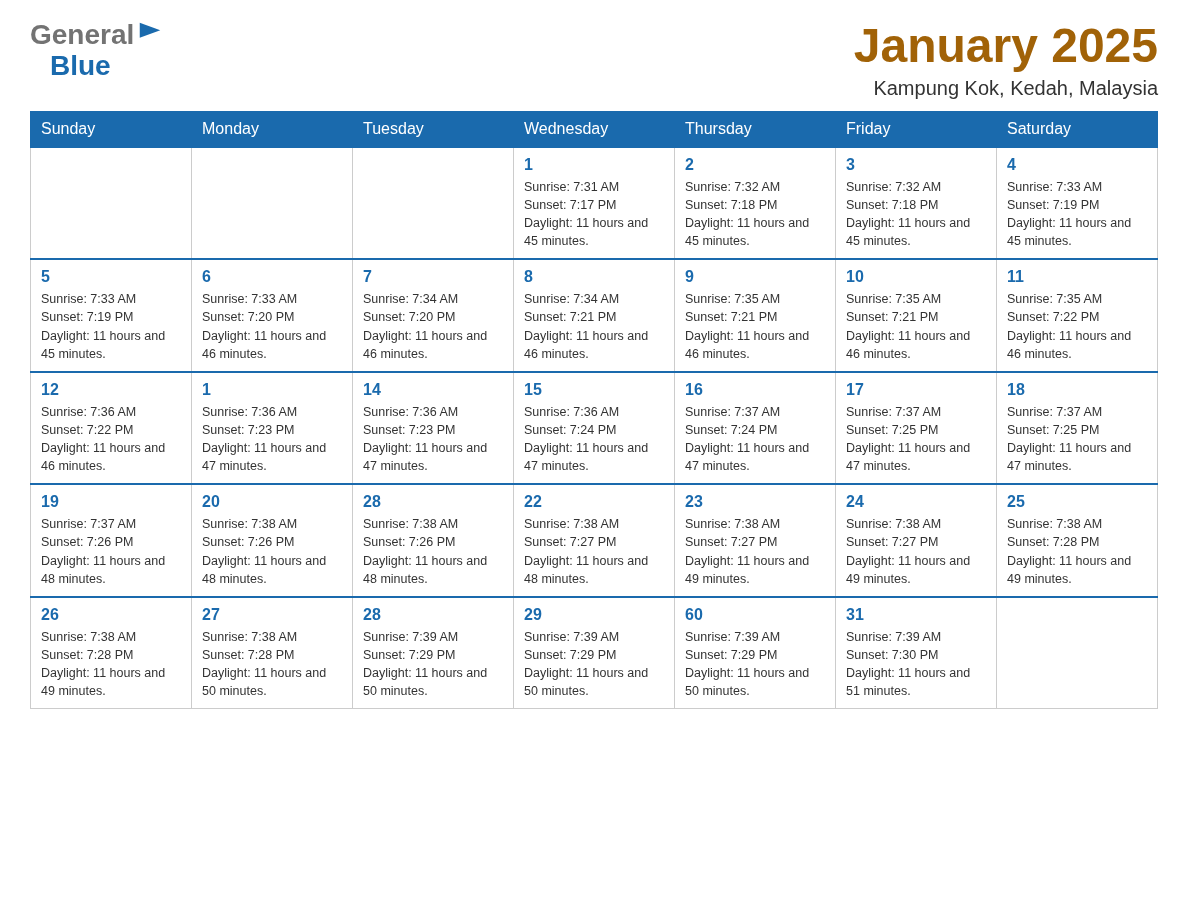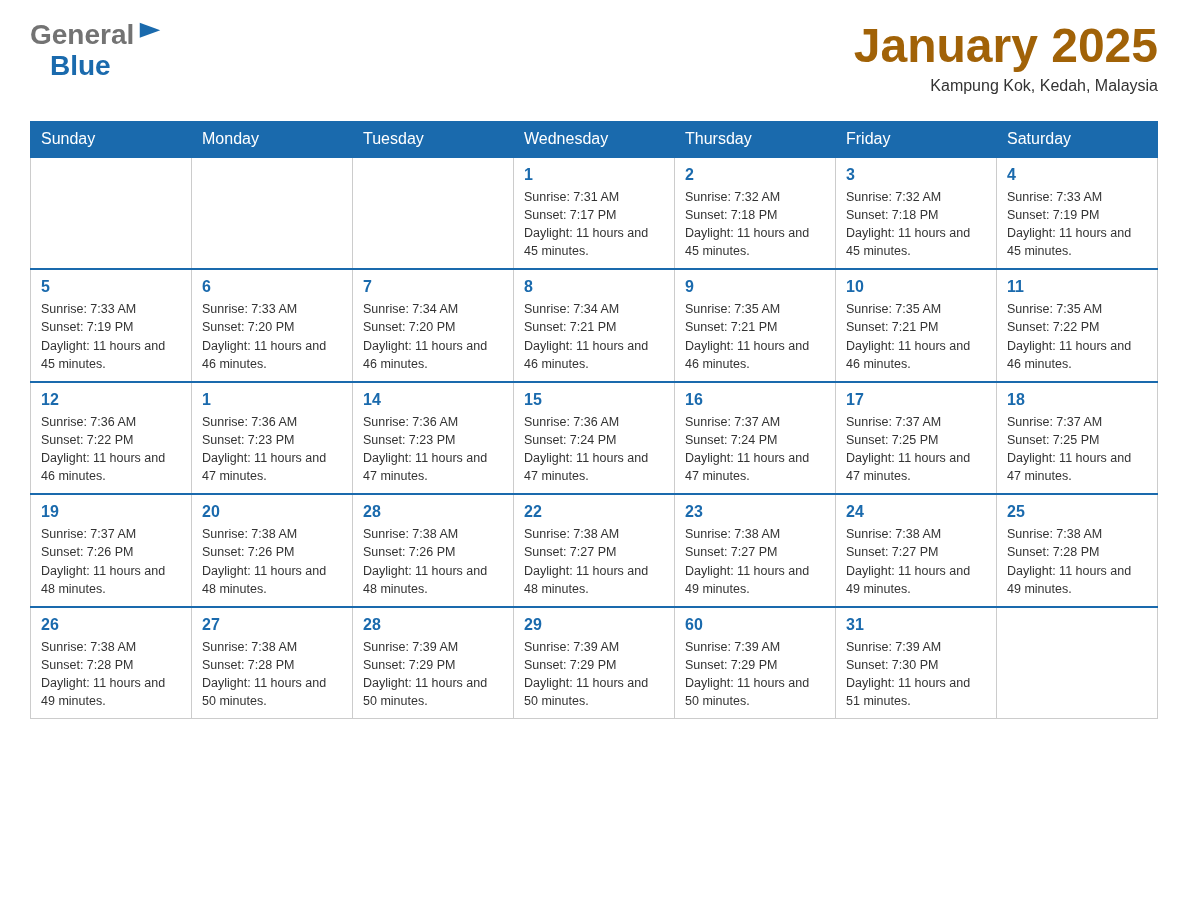--- a/index.html
+++ b/index.html
@@ -40,28 +40,28 @@
     .title-section {
       text-align: right;
     }
     .month-title {
       font-size: 48px;
       font-weight: bold;
       color: #a16207;
       line-height: 1.1;
     }
     .location-title {
-      font-size: 16px;
+      font-size: 20px;
       color: #333;
       margin-top: 4px;
     }
     .calendar {
       width: 100%;
       border-collapse: collapse;
-      margin-top: 26px;
+      margin-top: 11px;
     }
     .calendar thead th {
       background-color: #1a6aad;
       color: #fff;
       padding: 8px 10px;
       text-align: left;
       font-size: 16px;
       font-weight: normal;
       border: 1px solid #1a6aad;
     }

